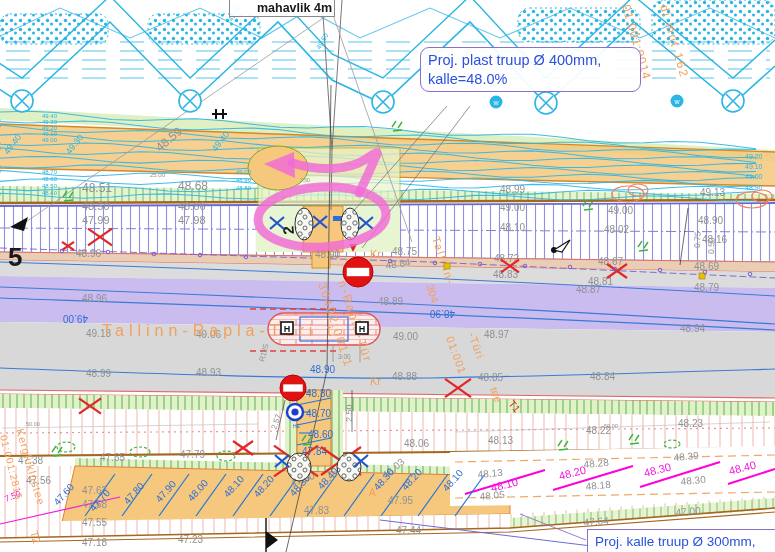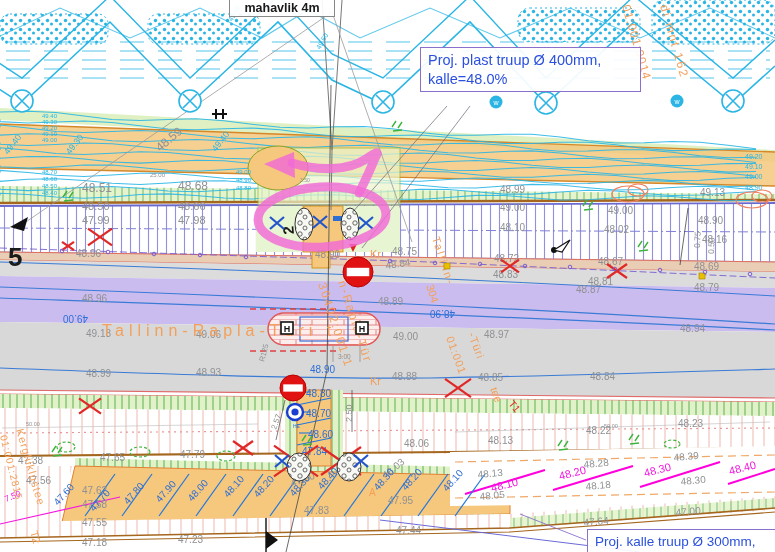--- a/index.html
+++ b/index.html
@@ -1,24 +1,24 @@
 <!DOCTYPE html>
 <html><head>
 <meta charset="utf-8">
 <style>
   html,body{margin:0;padding:0;background:#fff;font-family:"Liberation Sans",sans-serif;}
   .stage{position:relative;width:775px;height:552px;overflow:hidden;background:#fff;}
   svg{position:absolute;left:0;top:0;}
   svg text{font-family:"Liberation Sans",sans-serif;}
   .notebox{position:absolute;border:1.6px solid #8a70cc;background:rgba(255,255,255,.93);
     color:#2b50dd;font-size:14.5px;line-height:1.28;padding:3px 7px;white-space:nowrap;}
-  .box400{left:420px;top:47px;width:205px;}
+  .box400{left:420px;top:47px;width:205px;border-radius:9px;}
   .box300{left:587px;top:529px;width:180px;font-size:13.5px;border-bottom:none;}
   .boxtop{left:229px;top:0px;width:100px;border:1.2px solid #888;color:#1a1a1a;
-    font-weight:bold;font-size:12.5px;text-align:center;padding:0 2px;border-top:none;}
+    font-weight:bold;font-size:12.5px;text-align:right;padding:0 2px;border-top:none;}
   .hl{stroke:#f26ad6;stroke-opacity:.82;fill:none;stroke-linecap:round;}
 </style>
 </head>
 <body>
 
 <div class="stage">
 <svg id="plan" width="775" height="552" viewBox="0 0 775 552">
   <defs>
     <pattern id="p-dots" width="9" height="9" patternUnits="userSpaceOnUse">
       <rect width="9" height="9" fill="#ffffff"></rect>

